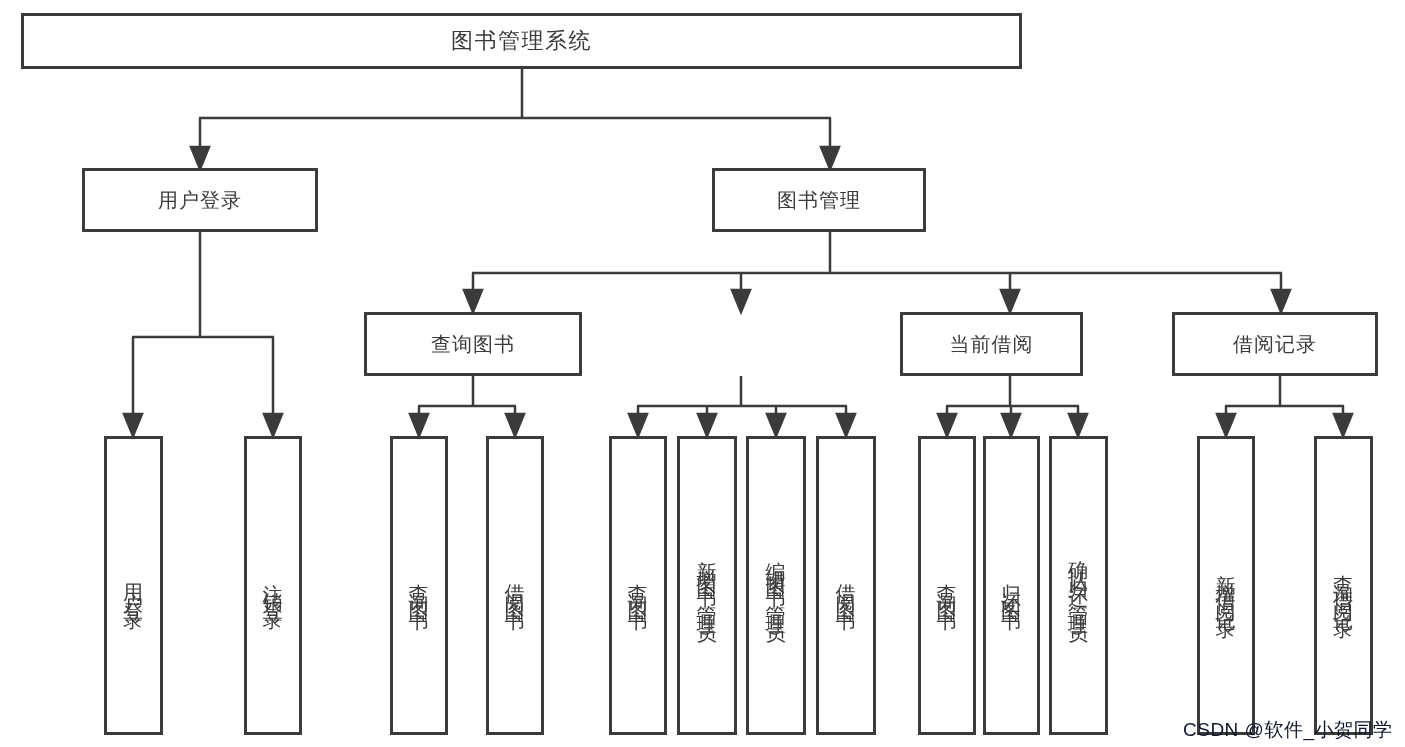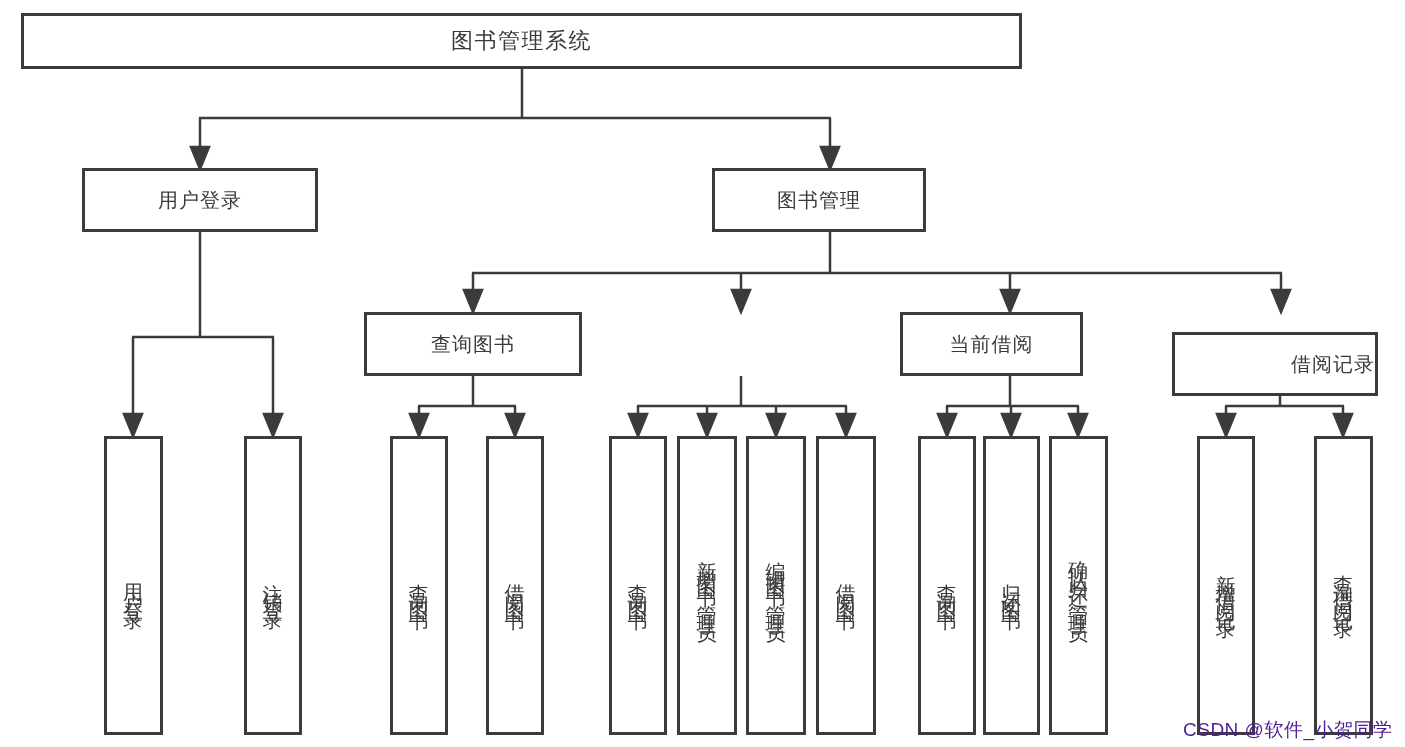--- a/index.html
+++ b/index.html
@@ -46,21 +46,21 @@
     font-size: 20px;
     letter-spacing: 9px;
     line-height: 1;
     white-space: nowrap;
   }
   #watermark {
     position: absolute;
     left: 1183px;
     top: 717px;
     font-size: 19px;
-    color: #4c1d95;
+    color: #0f172a;
     letter-spacing: 0.5px;
     white-space: nowrap;
   }
 </style>
 </head>
 <body>
 
 <div id="canvas">
 
   <svg id="wires" width="1405" height="747" viewBox="0 0 1405 747">
@@ -151,21 +151,21 @@
   <div class="node h-node" style="left:712px; top:168px; width:214px; height:64px;">
     <span>图书管理</span>
   </div>
 
   <div class="node h-node" style="left:364px; top:312px; width:218px; height:64px;">
     <span>查询图书</span>
   </div>
   <div class="node h-node" style="left:900px; top:312px; width:183px; height:64px;">
     <span>当前借阅</span>
   </div>
-  <div class="node h-node" style="left:1172px; top:332px; width:206px; height:64px;justify-content:flex-end;">
+  <div class="node h-node" style="left:1172px; top:312px; width:206px; height:64px;">
     <span>借阅记录</span>
   </div>
 
   <div class="node v-node" style="left:104px; top:436px; width:59px; height:299px;">
     <span>用户登录</span>
   </div>
   <div class="node v-node" style="left:244px; top:436px; width:58px; height:299px;">
     <span>注销登录</span>
   </div>
 

